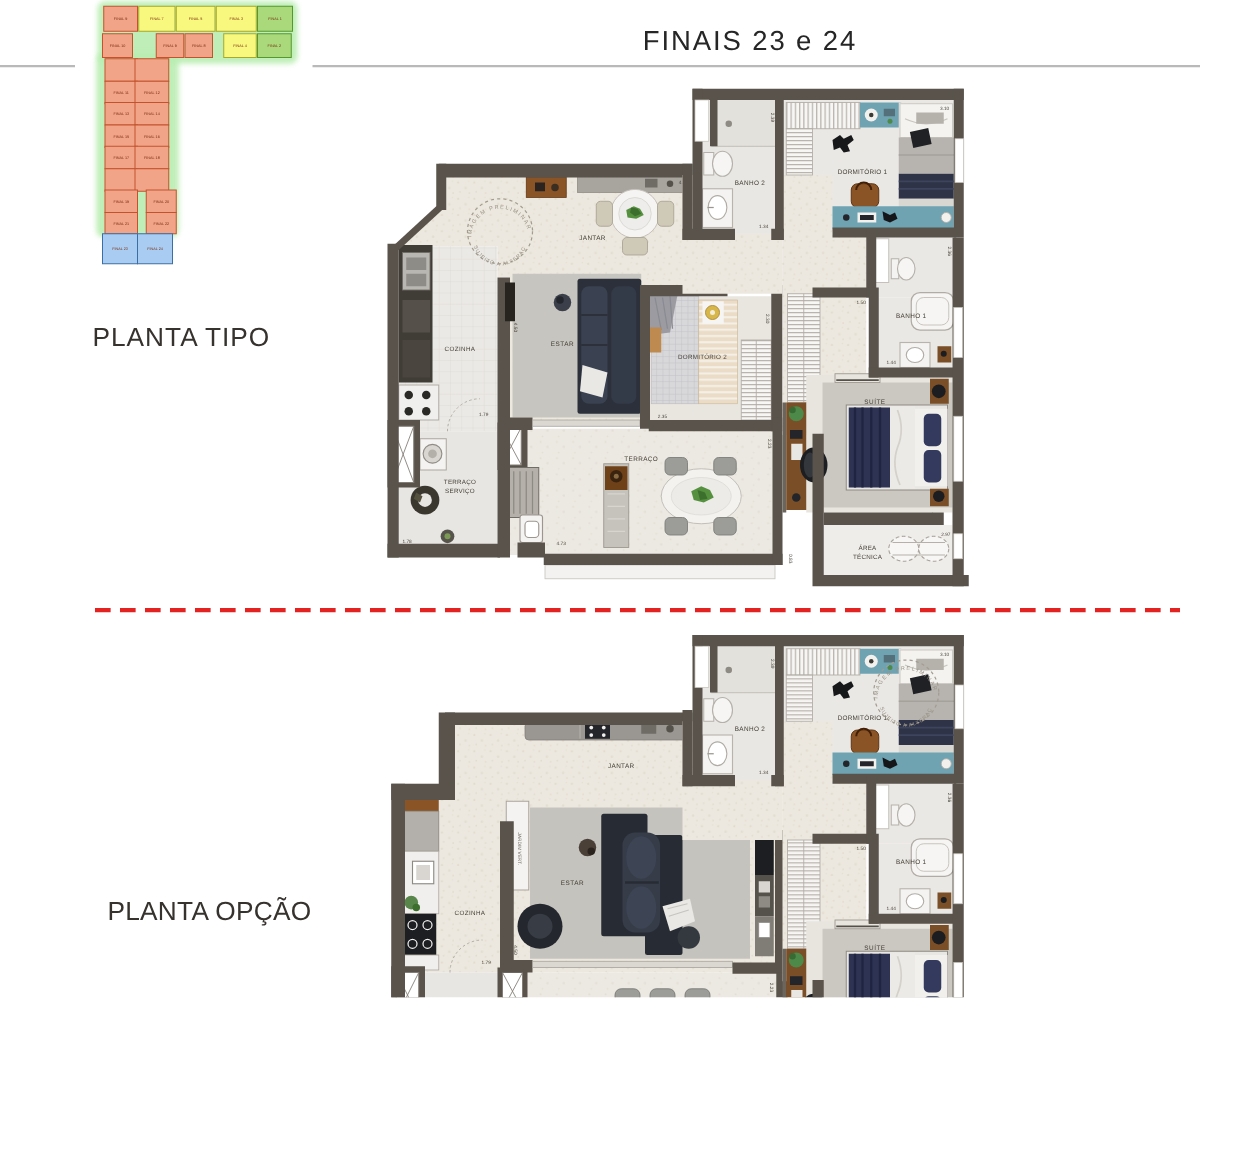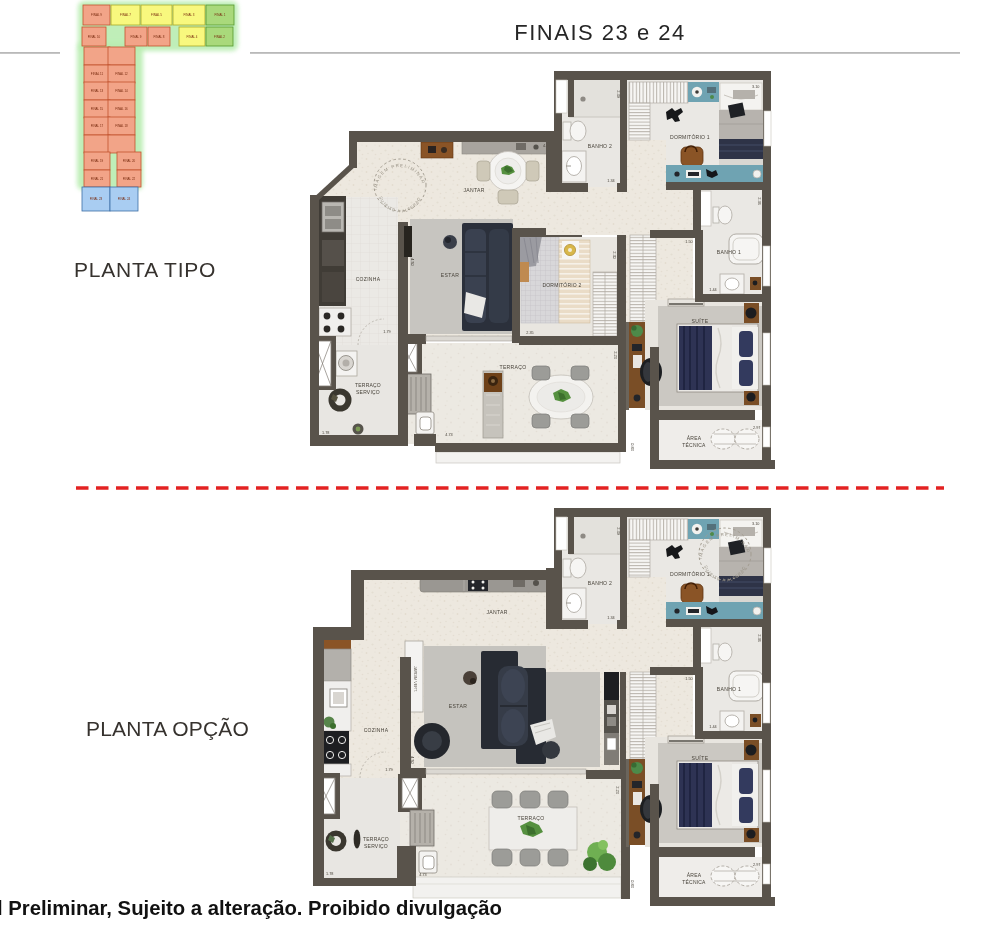--- a/index.html
+++ b/index.html
@@ -1,16 +1,16 @@
 <!DOCTYPE html>
 <html><head>
 <meta charset="utf-8">
 <style>
   html,body{margin:0;padding:0;background:#ffffff;}
-  #page{position:relative;width:1000px;height:933px;background:#ffffff;overflow:hidden;
+  #page{position:relative;width:1000px;height:798px;background:#ffffff;overflow:hidden;
         font-family:"Liberation Sans", sans-serif;}
   svg{position:absolute;left:0;top:0;}
   text{font-family:"Liberation Sans", sans-serif;}
 </style>
 </head>
 <body>
 <div id="page">
 <svg width="1000" height="933" viewBox="0 0 1000 933">
 <defs>
   <pattern id="speck" width="13" height="13" patternUnits="userSpaceOnUse">

